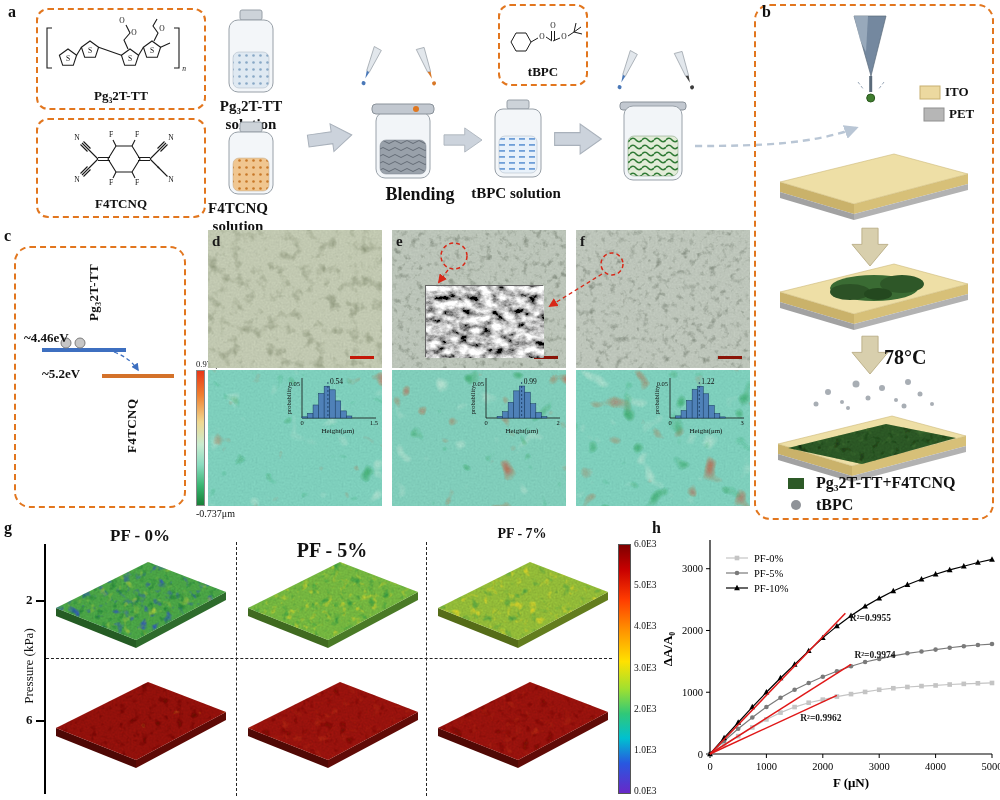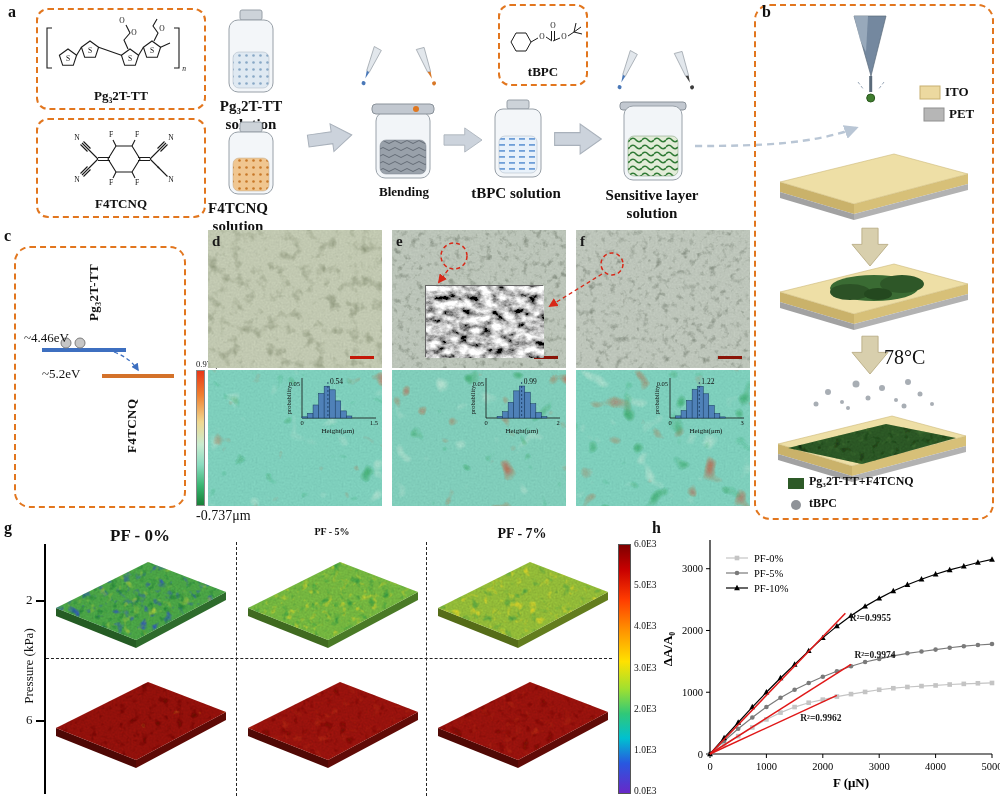--- a/index.html
+++ b/index.html
@@ -6,24 +6,24 @@
 body{background:#fff}
 #fig{position:relative;width:1000px;height:800px;background:#fff;font-family:"Liberation Serif","DejaVu Serif",serif;color:#111;overflow:hidden}
 .abs{position:absolute}
 .plabel{position:absolute;font-weight:bold;font-size:16px;line-height:1}
 .dbox{position:absolute;border:2px dashed #e2761e;border-radius:12px}
 .cap{position:absolute;font-weight:bold;text-align:center;font-size:15px;line-height:1.2}
 .vtext{position:absolute;writing-mode:vertical-rl;transform:rotate(180deg);font-weight:bold;font-size:13px;letter-spacing:.4px;text-align:center}
 svg{display:block;overflow:visible}
 svg text{font-family:"Liberation Serif","DejaVu Serif",serif}
 .sbar{position:absolute;height:3px;background:#c41808}
-.ticklab{position:absolute;font-size:13px;font-weight:normal}
+.ticklab{position:absolute;font-size:13px;font-weight:bold}
 .cbl{position:absolute;font-size:9.5px;line-height:1}
 .legrow{position:absolute;display:flex;align-items:center;gap:5px;font-size:13px;font-weight:bold}
-.legrow2{position:absolute;display:flex;align-items:flex-end;gap:5px;font-size:12px;font-weight:bold}
+.legrow2{position:absolute;display:flex;align-items:center;gap:12px;font-size:16px;font-weight:bold}
 </style>
 </head>
 <body>
 
 <div id="fig">
 
   <svg id="shared-svg" class="abs" width="0" height="0">
     <defs id="shared-defs">
       <pattern id="pDotB" width="7" height="7" patternUnits="userSpaceOnUse">
           <rect width="7" height="7" fill="#dfe9f2"></rect>
@@ -248,21 +248,21 @@
       <polygon points="2,25 5,26 3.6,33" fill="#d87828"></polygon>
         <circle cx="3.8" cy="38" r="2" fill="#d87828"></circle>
     </g>
   </svg>
   <svg class="abs" style="left:368px;top:96px" width="70" height="86">
     <rect x="8" y="16" width="54" height="66" rx="9" fill="#f2f5f8" stroke="#9aa2aa"></rect>
     <rect x="12" y="44" width="46" height="34" rx="6" fill="url(#pSwirl)" stroke="#7a828c" stroke-width=".5"></rect>
     <rect x="4" y="8" width="62" height="10" rx="4" fill="#c2c8d0" stroke="#8a929a"></rect>
     <circle cx="48" cy="13" r="3" fill="#e07820"></circle>
   </svg>
-  <div class="cap" style="left:362px;top:184px;width:84px;font-size:13px">Blending</div>
+  <div class="cap" style="left:378px;top:184px;width:84px;font-size:18px">Blending</div>
 
   <svg class="abs" style="left:444px;top:126px" width="38" height="28" viewBox="0 0 44 32">
     <polygon points="0,10 24,10 24,2 44,16 24,30 24,22 0,22" fill="#ccd3dc" stroke="#a9b1bb" stroke-width="1"></polygon>
   </svg>
 
   <svg class="abs" style="left:488px;top:100px" width="60" height="80">
     <rect x="19" y="0" width="22" height="9" rx="2" fill="#cdd3d9" stroke="#98a0a8"></rect>
     <rect x="7" y="9" width="46" height="68" rx="8" fill="#f3f6f9" stroke="#98a0a8"></rect>
     <rect x="11" y="36" width="38" height="37" rx="6" fill="url(#pDash)" stroke="#a8b4c0" stroke-width=".5"></rect>
   </svg>
@@ -300,21 +300,20 @@
       <polygon points="0,0 8,1 5,26 2,25" fill="#e2e7ec" stroke="#98a0a8" stroke-width=".7"></polygon>
       <polygon points="2,25 5,26 3.6,33" fill="#3c3c3c"></polygon>
         <circle cx="3.8" cy="38" r="2" fill="#3c3c3c"></circle>
     </g>
   </svg>
   <svg class="abs" style="left:618px;top:94px" width="70" height="90">
     <rect x="2" y="8" width="66" height="8" rx="3" fill="#c2c8d0" stroke="#8a929a"></rect>
     <rect x="6" y="12" width="58" height="74" rx="9" fill="#f2f5f8" stroke="#9aa2aa"></rect>
     <rect x="10" y="42" width="50" height="40" rx="6" fill="url(#pWave)" stroke="#7a9a78" stroke-width=".5"></rect>
   </svg>
-  <div class="cap" style="left:598px;top:186px;width:108px">Sensitive layer solution</div>
 
   <svg class="abs" style="left:692px;top:120px" width="172" height="40">
     <path d="M3,26 C70,26 120,24 164,8" stroke="#b9c6d5" stroke-width="2.4" stroke-dasharray="7 5" fill="none" marker-end="url(#mGray)"></path>
   </svg>
 
   <div class="abs" style="left:752px;top:2px;width:246px;height:522px">
     <div class="dbox" style="left:2px;top:2px;width:240px;height:516px;border-radius:16px"></div>
     <div class="plabel" style="left:10px;top:2px">b</div>
 
     <svg class="abs" style="left:92px;top:10px" width="64" height="100">
@@ -427,21 +426,21 @@
     <rect x="88" y="128" width="72" height="4" fill="#d4722a"></rect>
   </svg>
   <div class="vtext" style="left:86px;top:252px;height:80px">Pg₃2T-TT</div>
   <div class="ticklab" style="left:24px;top:330px;font-size:13px">~4.46eV</div>
   <div class="ticklab" style="left:42px;top:366px;font-size:13px">~5.2eV</div>
   <div class="vtext" style="left:124px;top:386px;height:80px">F4TCNQ</div>
 
   <div class="abs" style="left:196px;top:228px;width:556px;height:290px">
     <div class="abs" style="left:0;top:131px;font-size:8.5px">0.975μm</div>
     <div class="abs" style="left:0;top:142px;width:9px;height:136px;border:.5px solid #888;background:linear-gradient(#e83818 0%,#f08030 18%,#f0d890 38%,#c8ecd0 55%,#8adcc0 70%,#38b470 86%,#188038 100%)"></div>
-    <div class="abs" style="left:0;top:280px;font-size:14px">-0.737μm</div>
+    <div class="abs" style="left:0;top:280px;font-size:10px">-0.737μm</div>
 
     <svg class="abs" style="left:12px;top:2px" width="174" height="138">
       <rect width="174" height="138" fill="#c9d0b8"></rect>
       <rect width="174" height="138" fill="#6a7456" filter="url(#fM1)" opacity=".5"></rect>
       <rect width="174" height="138" fill="#202820" filter="url(#fGrain)" opacity=".12"></rect>
     </svg>
     <div class="plabel" style="left:16px;top:6px;font-size:15px;color:#1a1a1a">d</div>
     <div class="sbar" style="left:154px;top:128px;width:24px"></div>
     <svg class="abs" style="left:12px;top:142px" width="174" height="136">
       <rect width="174" height="136" fill="#84d6c2"></rect>
@@ -549,21 +548,21 @@
       <circle cx="258" cy="28" r="13" stroke="#d82818" stroke-width="1.5" stroke-dasharray="4 3" fill="none"></circle>
       <path d="M252,42 L243,54" stroke="#d82818" stroke-width="1.3" stroke-dasharray="4 3" fill="none" marker-end="url(#mRed)"></path>
       <circle cx="416" cy="36" r="11" stroke="#d82818" stroke-width="1.5" stroke-dasharray="4 3" fill="none"></circle>
       <path d="M406,46 L354,78" stroke="#d82818" stroke-width="1.3" stroke-dasharray="4 3" fill="none" marker-end="url(#mRed)"></path>
     </svg>
   </div>
 
   <div class="abs" style="left:0;top:520px;width:648px;height:280px">
     <div class="plabel" style="left:4px;top:0">g</div>
     <div class="cap" style="left:80px;top:6px;width:120px;font-size:17px">PF - 0%</div>
-    <div class="cap" style="left:272px;top:6px;width:120px;font-size:10px">PF - 5%</div>
+    <div class="cap" style="left:272px;top:18px;width:120px;font-size:20px">PF - 5%</div>
     <div class="cap" style="left:462px;top:6px;width:120px;font-size:14px">PF - 7%</div>
 
     <div class="abs" style="left:-36px;top:138px;width:130px;text-align:center;font-size:13px;transform:rotate(-90deg)">Pressure (kPa)</div>
     <div class="abs" style="left:44px;top:24px;width:2px;height:250px;background:#000"></div>
     <div class="ticklab" style="left:26px;top:72px">2</div>
     <div class="abs" style="left:36px;top:80px;width:8px;height:2px;background:#000"></div>
     <div class="ticklab" style="left:26px;top:192px">6</div>
     <div class="abs" style="left:36px;top:200px;width:8px;height:2px;background:#000"></div>
 
     <svg id="sg1" class="abs" style="left:48px;top:28px" width="184" height="104">

